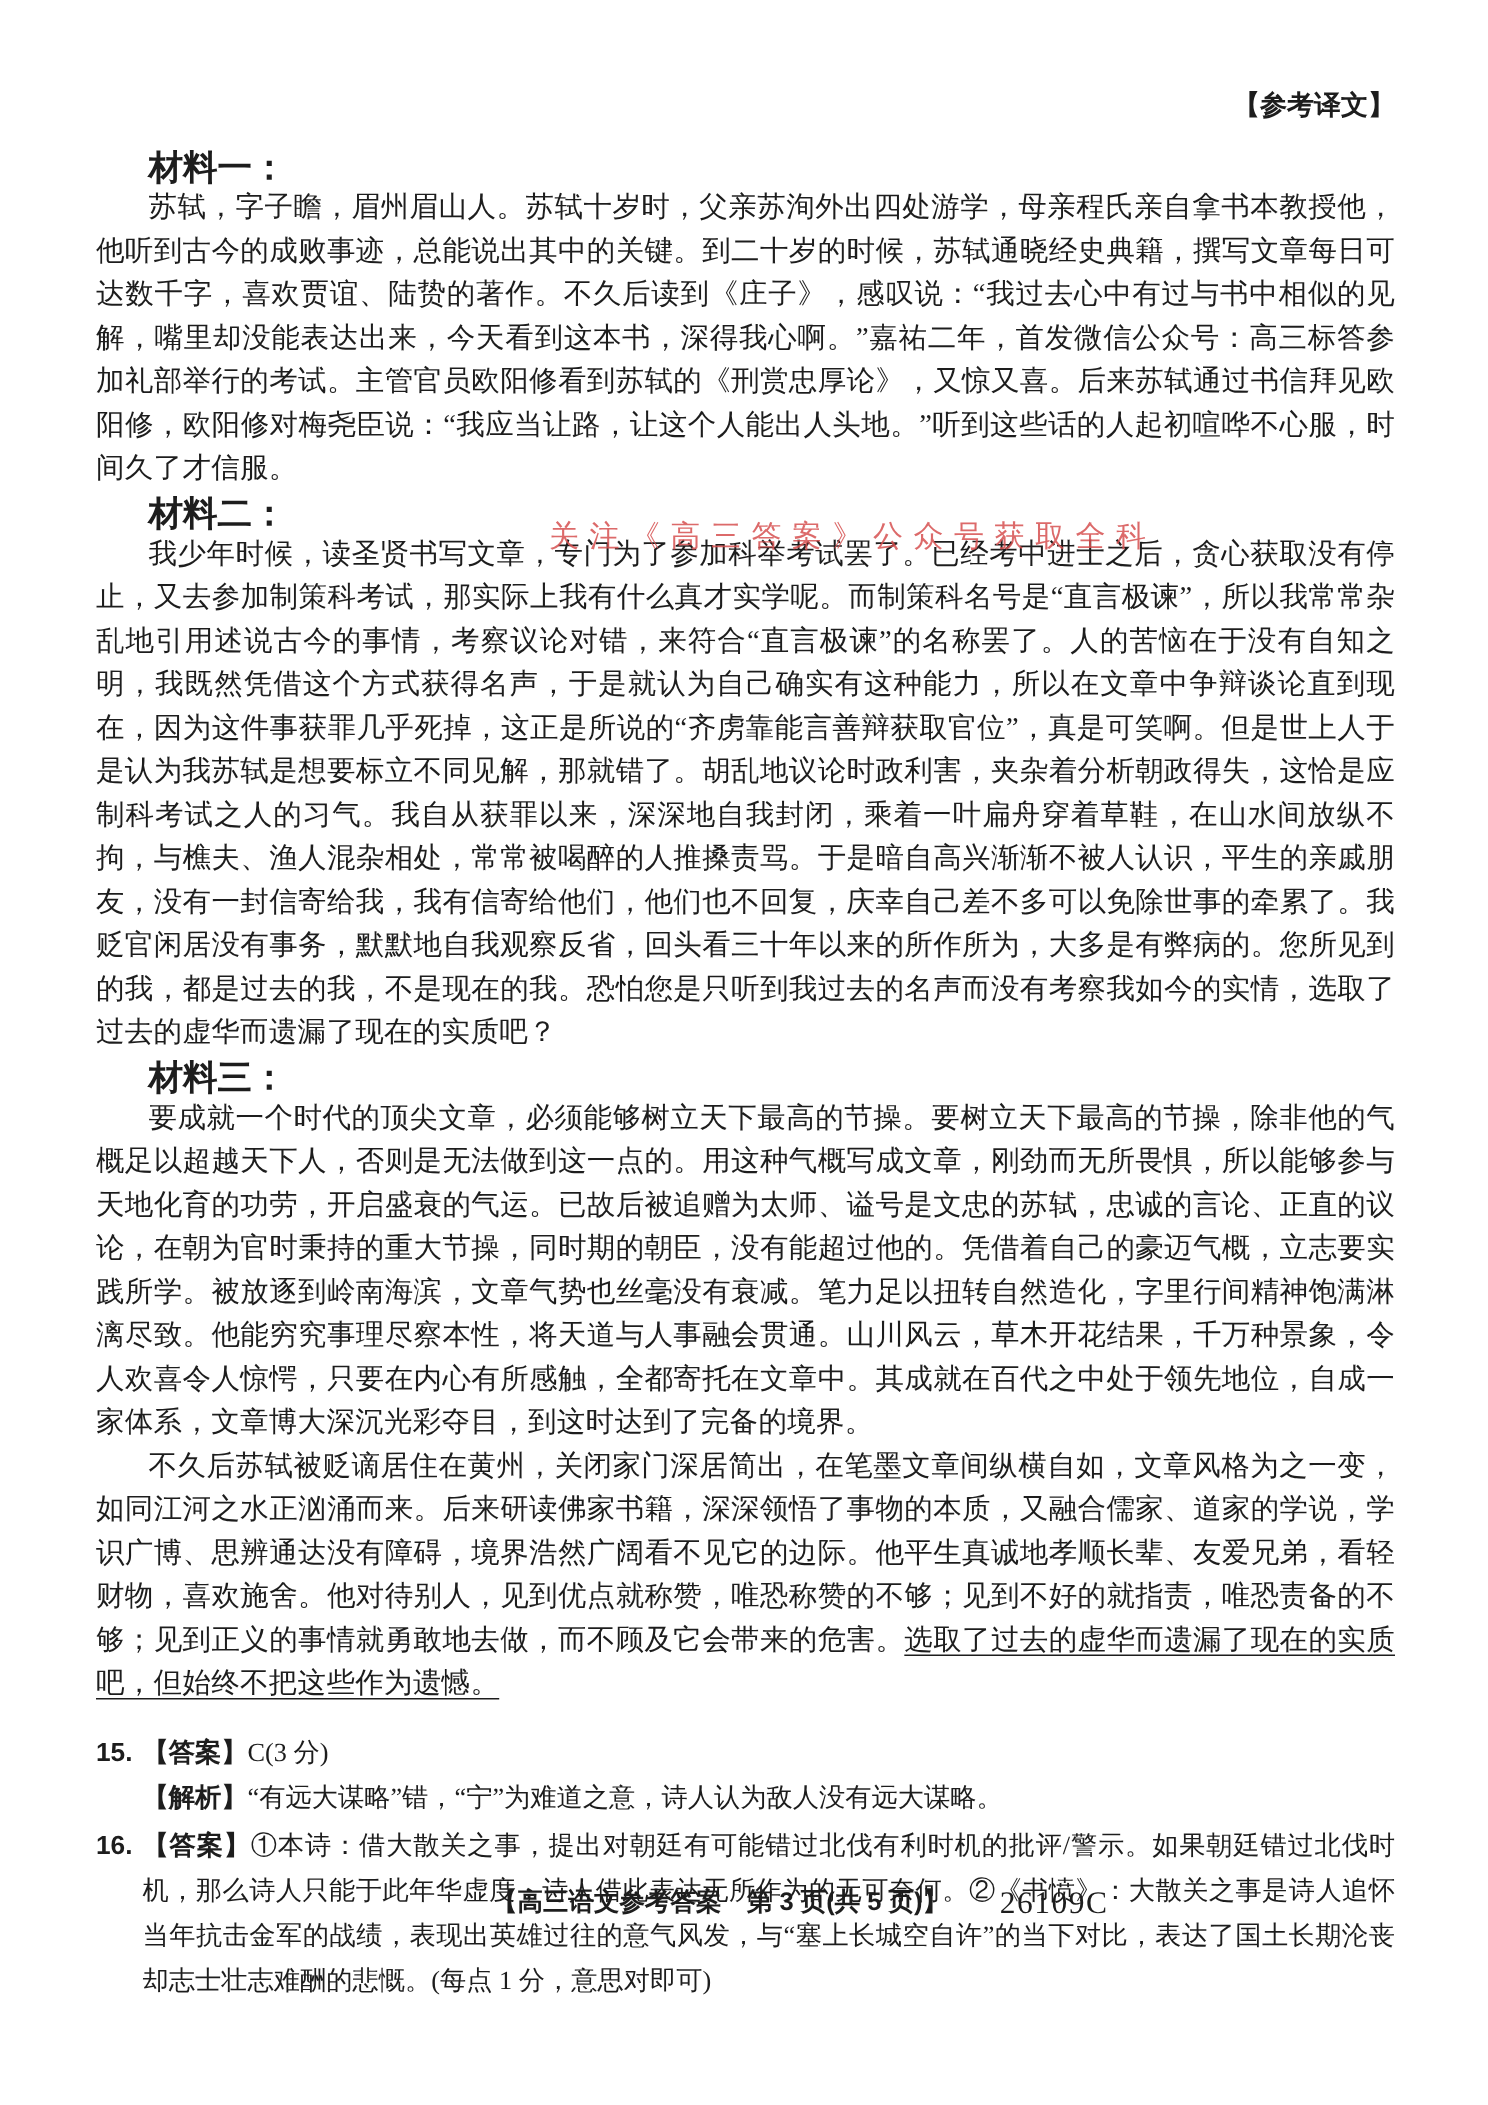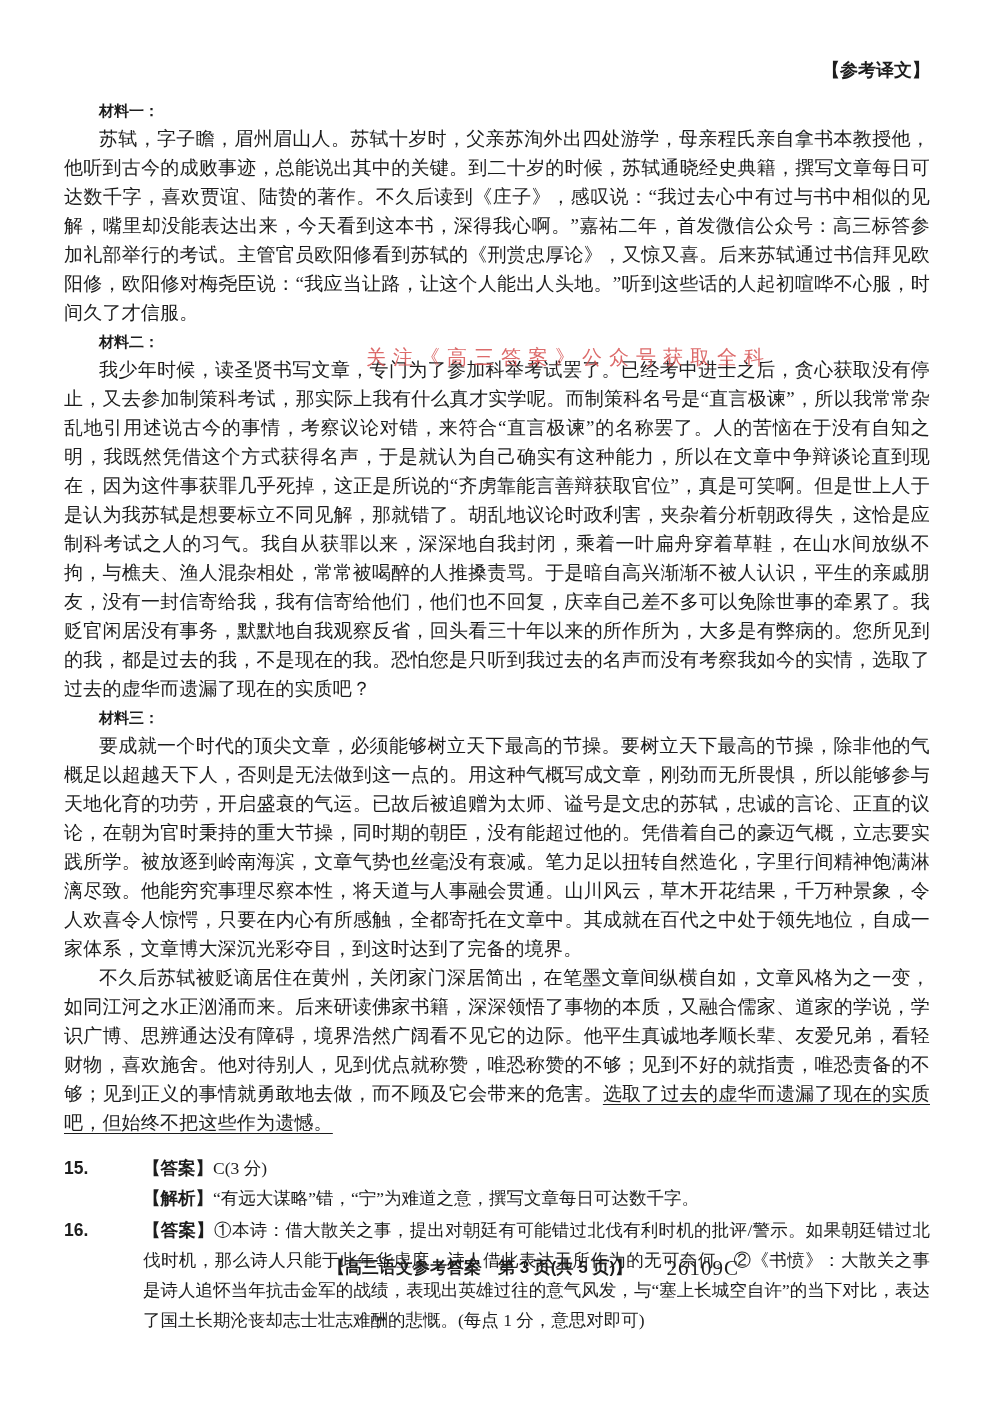--- a/index.html
+++ b/index.html
@@ -18,21 +18,21 @@
     font-family:"Liberation Sans","DejaVu Sans",sans-serif;
     font-weight:bold;
     font-size:18px;
     line-height:24px;
     margin-bottom:16px;
     text-align:right;
   }
   .section-label {
     font-family:"Liberation Sans","DejaVu Sans",sans-serif;
     font-weight:bold;
-    font-size:15px;
+    font-size:23px;
     line-height:26px;
     padding-left:35px;
     margin-top:2px;
   }
   .para {
     font-size:19px;
     line-height:29px;
     text-align:justify;
     text-indent:35px;
     letter-spacing:0.2px;
@@ -40,21 +40,20 @@
   .underlined {
     text-decoration:underline;
     text-underline-offset:4px;
   }
   .answers { margin-top:16px; }
   .answer-item {
     display:flex;
     font-size:17.5px;
     line-height:30px;
     margin-bottom:2px;
-    gap:48px;
   }
   .qnum {
     flex:none;
     width:31px;
     font-family:"Liberation Sans","DejaVu Sans",sans-serif;
     font-weight:bold;
   }
   .acontent { flex:1; text-align:justify; }
   .blabel {
     font-family:"Liberation Sans","DejaVu Sans",sans-serif;
@@ -106,21 +105,21 @@
   <p class="para">要成就一个时代的顶尖文章，必须能够树立天下最高的节操。要树立天下最高的节操，除非他的气概足以超越天下人，否则是无法做到这一点的。用这种气概写成文章，刚劲而无所畏惧，所以能够参与天地化育的功劳，开启盛衰的气运。已故后被追赠为太师、谥号是文忠的苏轼，忠诚的言论、正直的议论，在朝为官时秉持的重大节操，同时期的朝臣，没有能超过他的。凭借着自己的豪迈气概，立志要实践所学。被放逐到岭南海滨，文章气势也丝毫没有衰减。笔力足以扭转自然造化，字里行间精神饱满淋漓尽致。他能穷究事理尽察本性，将天道与人事融会贯通。山川风云，草木开花结果，千万种景象，令人欢喜令人惊愕，只要在内心有所感触，全都寄托在文章中。其成就在百代之中处于领先地位，自成一家体系，文章博大深沉光彩夺目，到这时达到了完备的境界。</p>
 
   <p class="para"><span>不久后苏轼被贬谪居住在黄州，关闭家门深居简出，在笔墨文章间纵横自如，文章风格为之一变，如同江河之水正汹涌而来。后来研读佛家书籍，深深领悟了事物的本质，又融合儒家、道家的学说，学识广博、思辨通达没有障碍，境界浩然广阔看不见它的边际。他平生真诚地孝顺长辈、友爱兄弟，看轻财物，喜欢施舍。他对待别人，见到优点就称赞，唯恐称赞的不够；见到不好的就指责，唯恐责备的不够；见到正义的事情就勇敢地去做，而不顾及它会带来的危害。</span><span class="underlined">选取了过去的虚华而遗漏了现在的实质吧，但始终不把这些作为遗憾。</span></p>
 
   <div class="answers">
 
     <div class="answer-item">
       <span class="qnum">15.</span>
       <div class="acontent">
         <div><span class="blabel">【答案】</span><span>C(3 分)</span></div>
-        <div><span class="blabel">【解析】</span><span>“有远大谋略”错，“宁”为难道之意，撰写文章每日可达数千字。</span></div>
+        <div><span class="blabel">【解析】</span><span>“有远大谋略”错，“宁”为难道之意，诗人认为敌人没有远大谋略。</span></div>
       </div>
     </div>
 
     <div class="answer-item">
       <span class="qnum">16.</span>
       <div class="acontent">
         <div><span class="blabel">【答案】</span><span>①本诗：借大散关之事，提出对朝廷有可能错过北伐有利时机的批评/警示。如果朝廷错过北伐时机，那么诗人只能于此年华虚度，诗人借此表达无所作为的无可奈何。②《书愤》：大散关之事是诗人追怀当年抗击金军的战绩，表现出英雄过往的意气风发，与“塞上长城空自许”的当下对比，表达了国土长期沦丧却志士壮志难酬的悲慨。(每点 1 分，意思对即可)</span></div>
       </div>
     </div>
 

